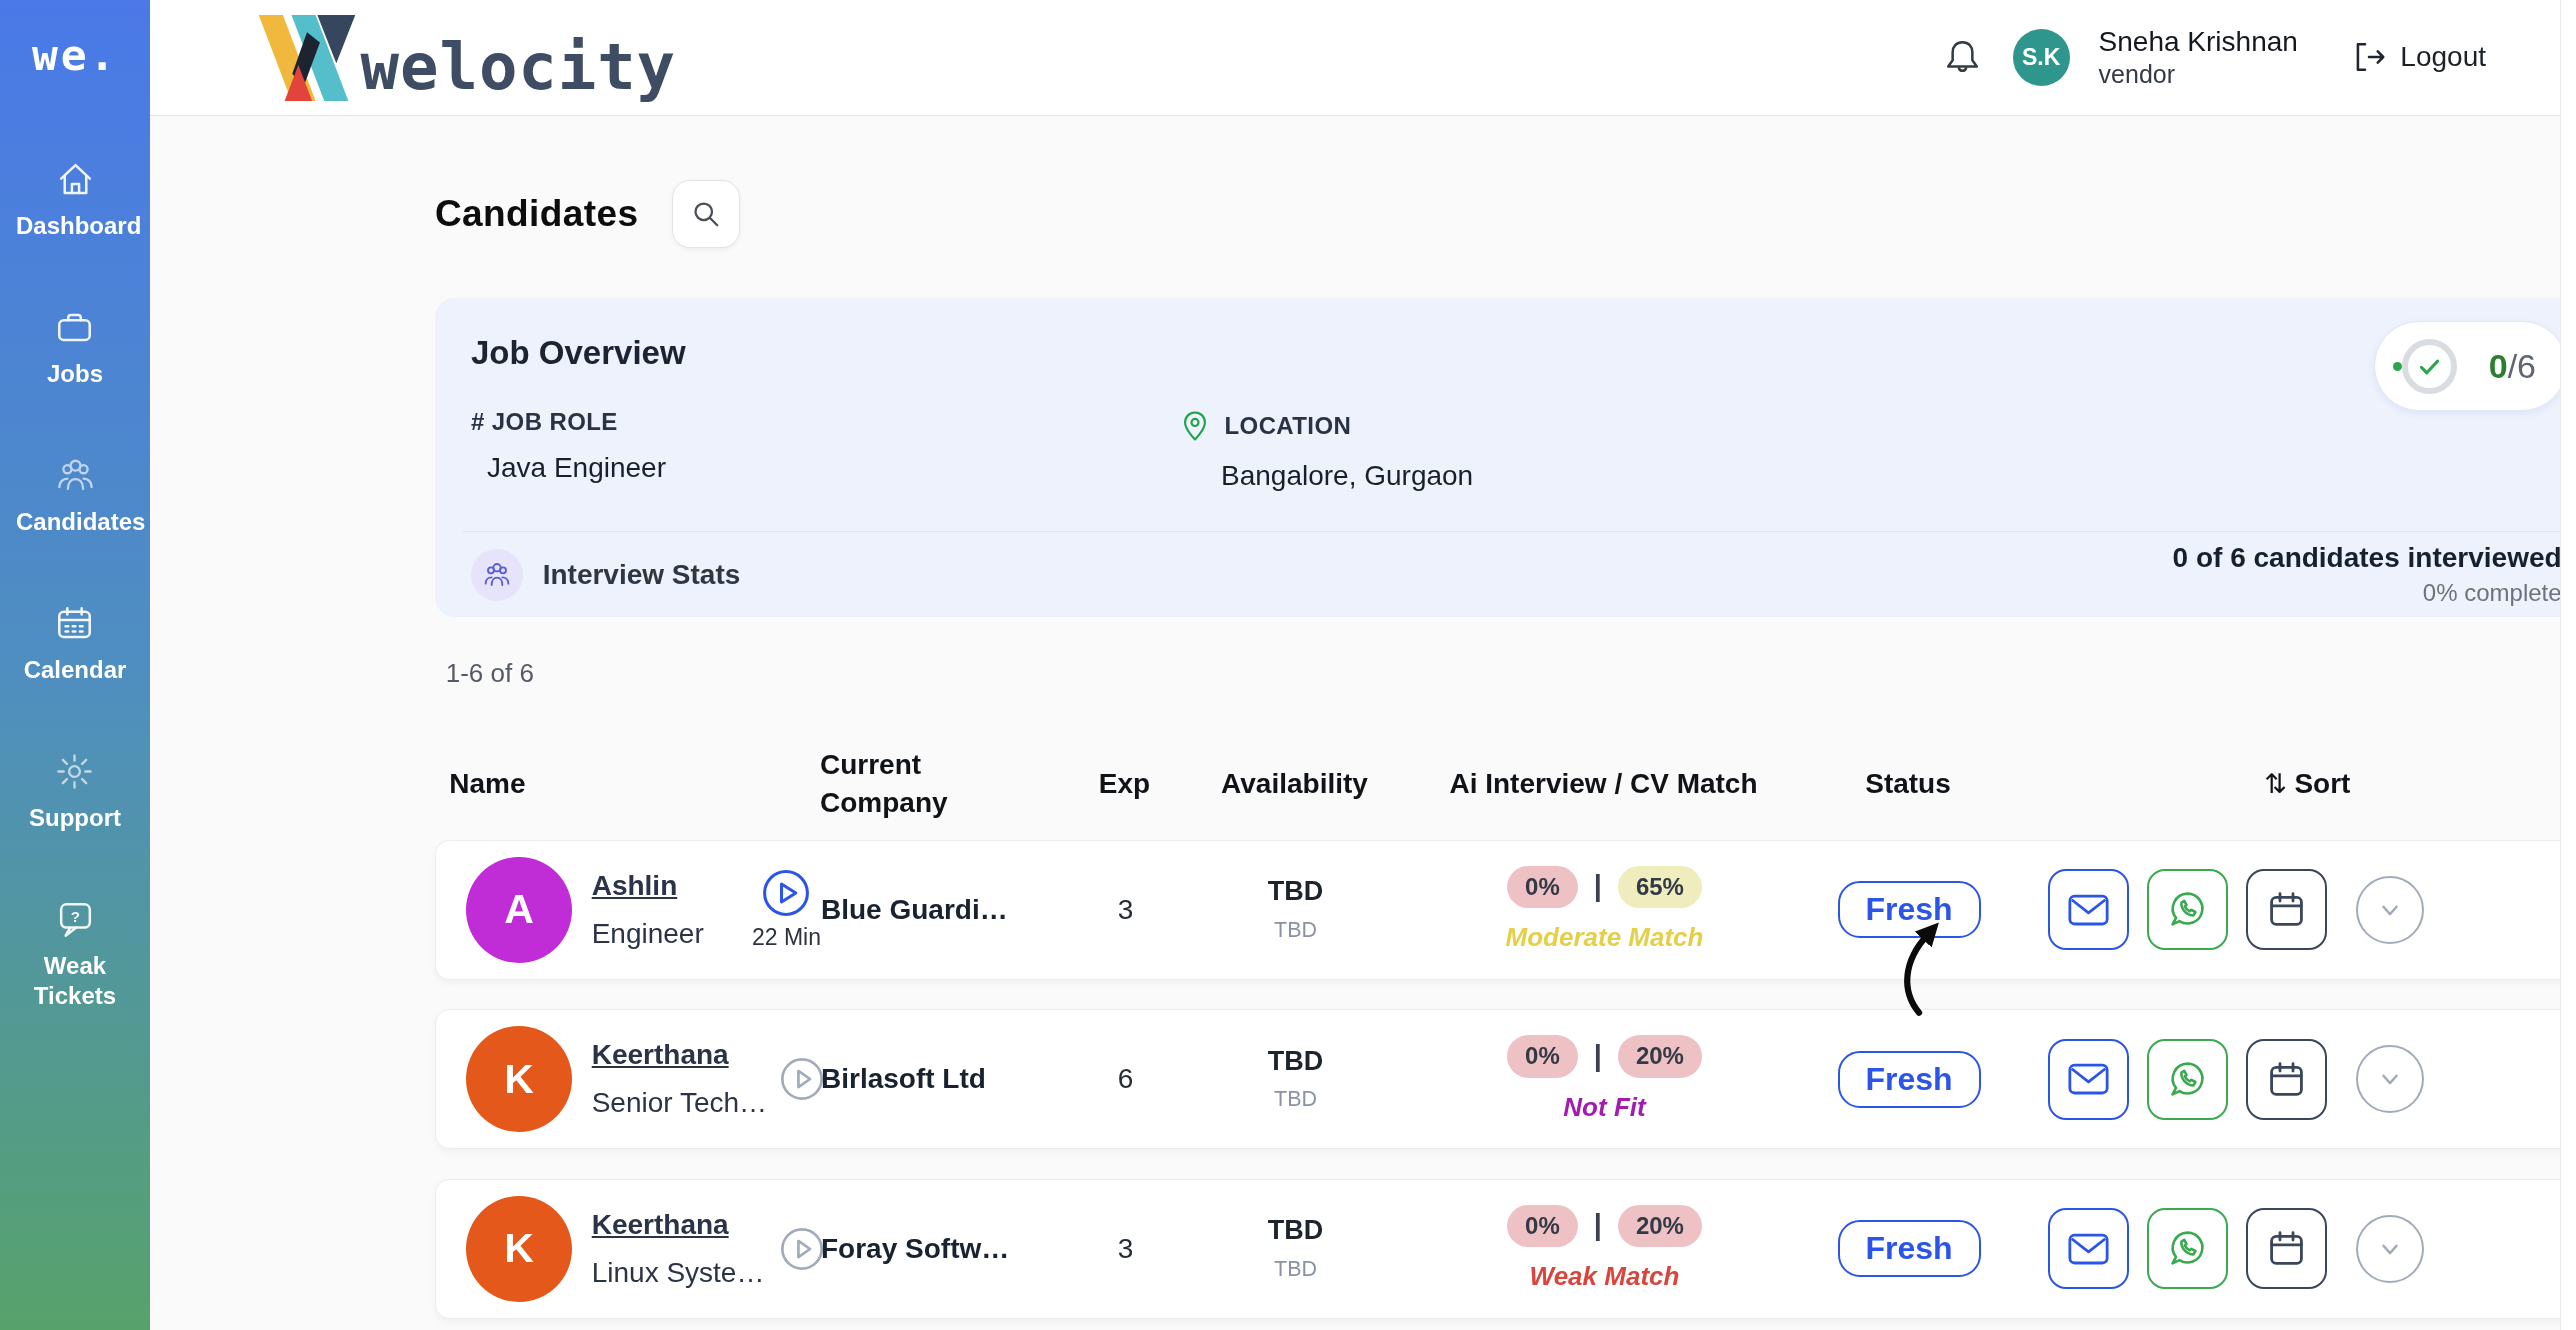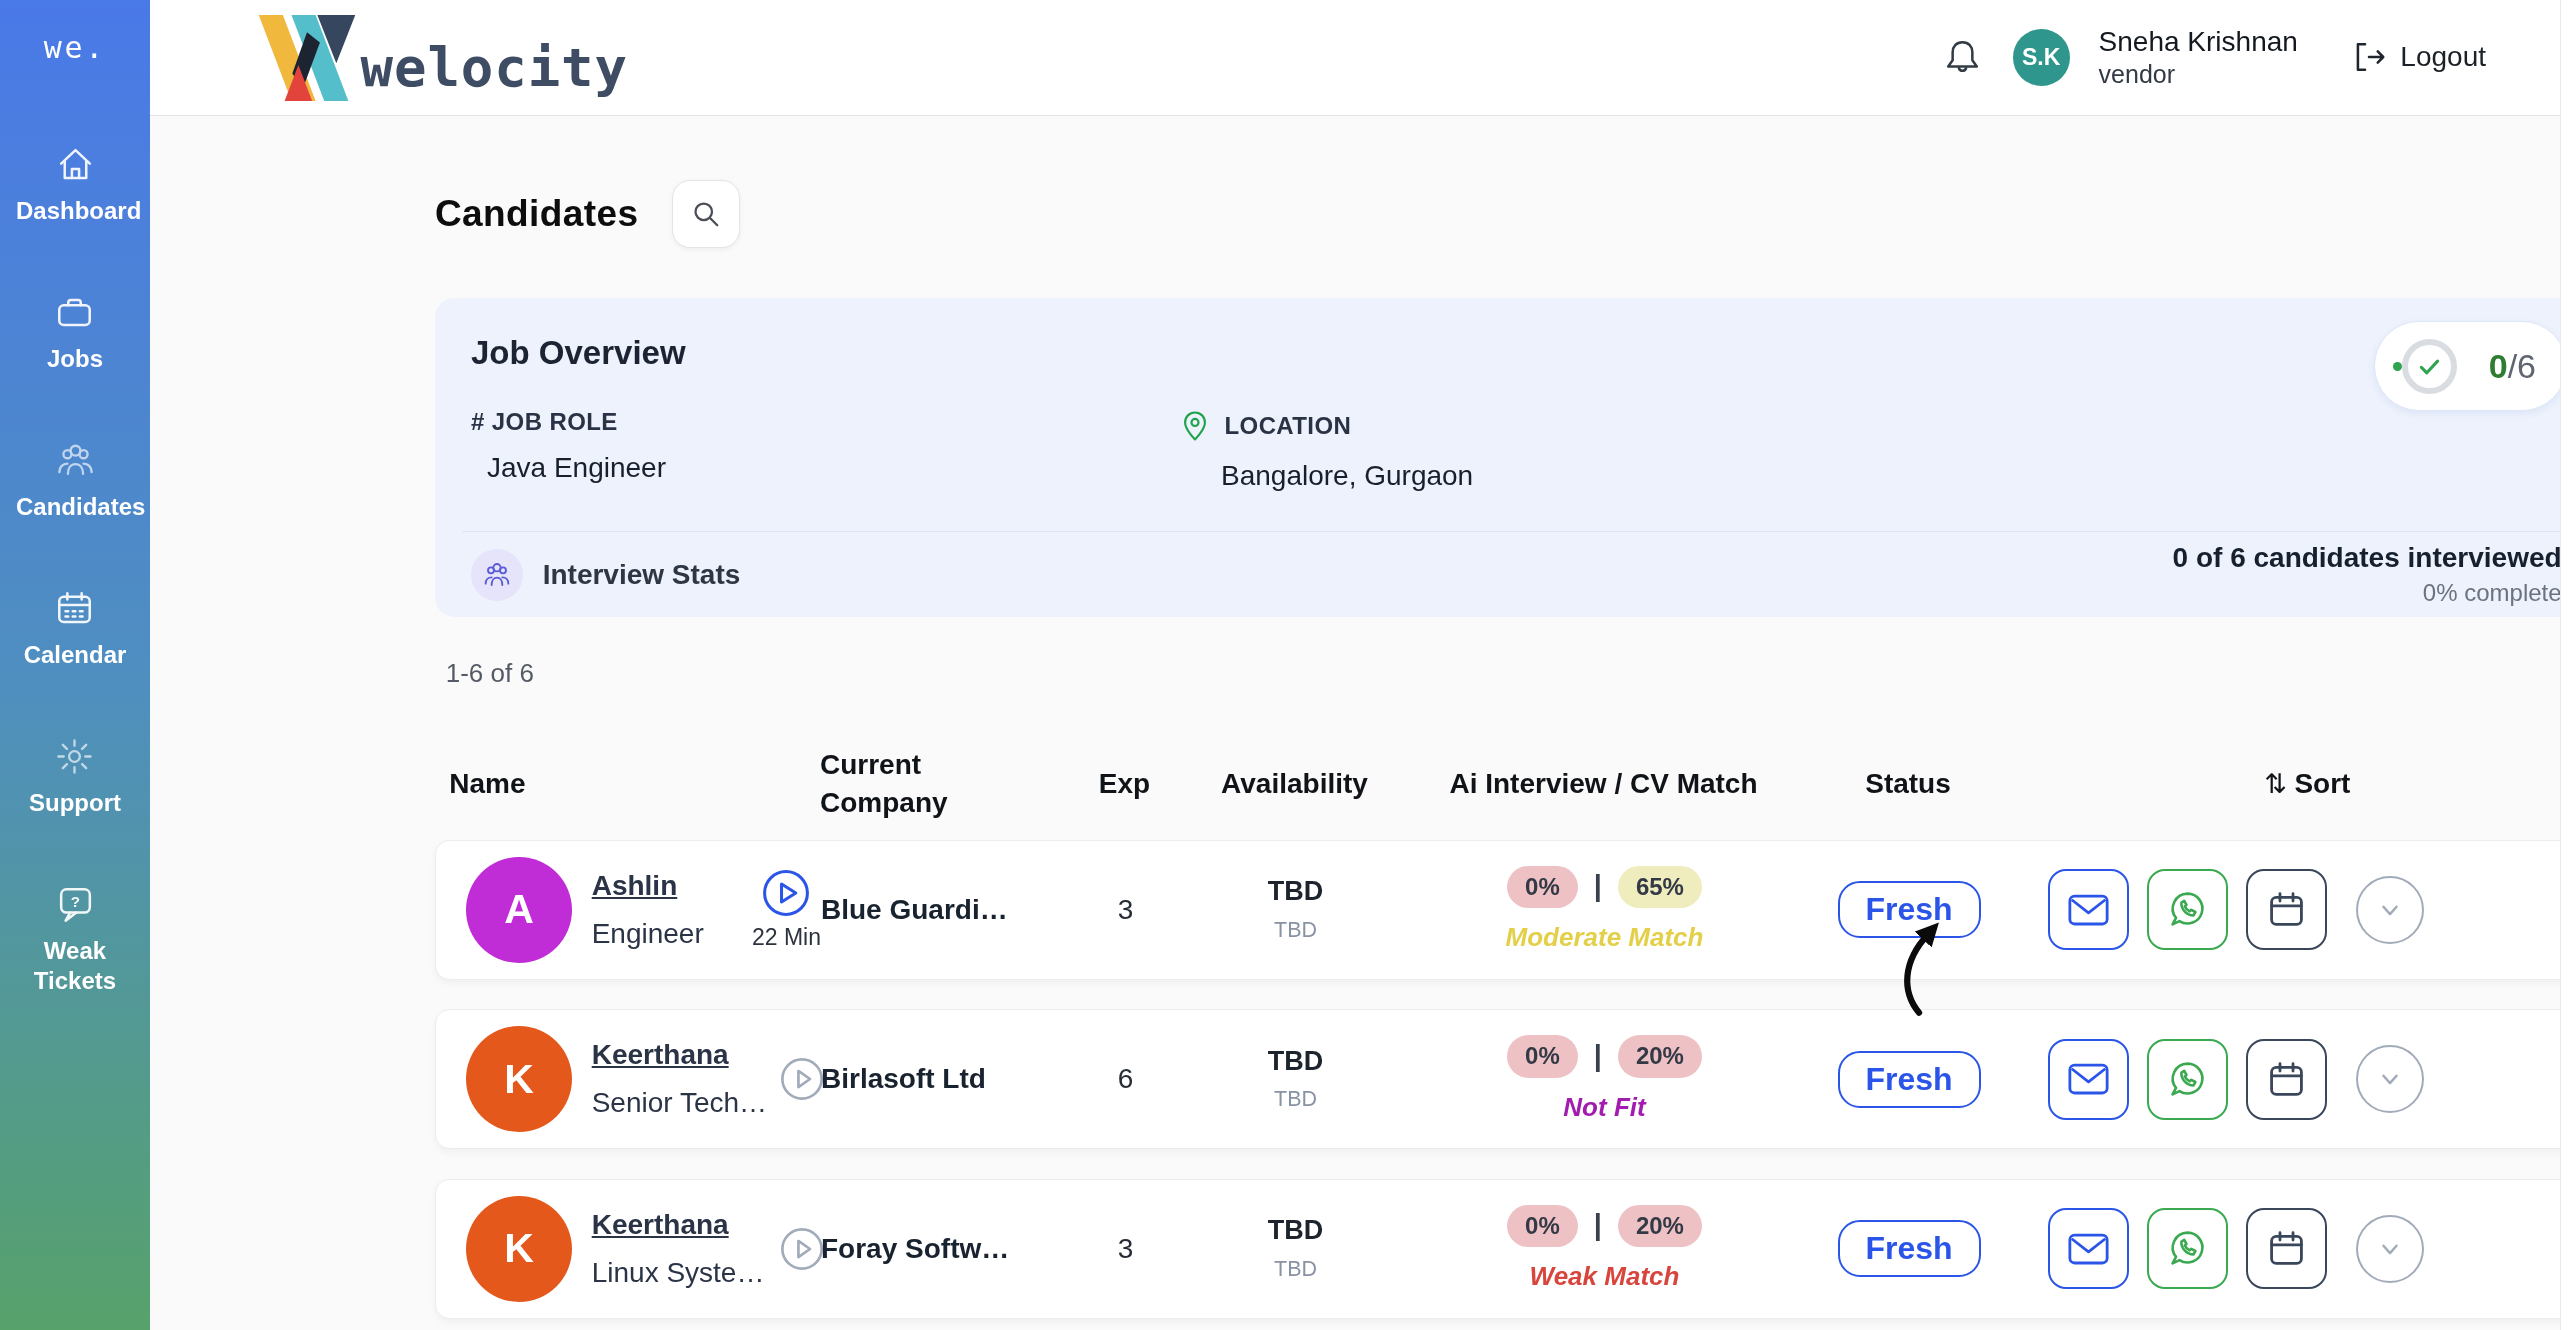--- a/index.html
+++ b/index.html
@@ -3,33 +3,33 @@
 <meta charset="utf-8">
 <style>
   * { margin:0; padding:0; box-sizing:border-box; }
   html,body { width:2576px; height:1330px; }
   body { font-family:"Liberation Sans","DejaVu Sans",sans-serif; background:#fafafa; overflow:hidden; color:#1d2637; }
   .screen { position:relative; width:2576px; height:1330px; overflow:hidden; }
 
   
   .sidebar { position:absolute; left:0; top:0; width:150px; height:100%; z-index:6;
     background:linear-gradient(180deg, var(--sidebar_top,#4a79e8) 0%, var(--sidebar_mid,#4f8fbf) 52%, var(--sidebar_bottom,#57a26b) 100%); }
-  .side-logo { margin-top:30px; text-align:center; color:#fff; font-family:"DejaVu Sans Mono",monospace; font-size:30px; font-weight:400; letter-spacing:2.7px; }
+  .side-logo { margin-top:30px; text-align:center; color:#fff; font-family:"DejaVu Sans Mono",monospace; font-size:43px; font-weight:700; letter-spacing:2.7px; }
   .nav { margin-top:77px; display:flex; flex-direction:column; align-items:center; gap:64px; }
   .nav-item { display:flex; flex-direction:column; align-items:center; gap:9px; cursor:pointer; }
   .nav-icon { width:45px; height:45px; display:flex; align-items:center; justify-content:center; opacity:.92; }
   .nav-icon svg { width:43px; height:43px; }
   .nav-icon.dim { opacity:.65; }
   .nav-label { color:#fff; font-size:24px; font-weight:600; text-align:center; line-height:1.25; max-width:118px; }
 
   
   .header { position:absolute; left:150px; right:0; top:0; height:116px; background:#fff; border-bottom:1.8px solid #e4e4e4; display:flex; align-items:center; z-index:5; }
   .brand { display:flex; align-items:center; gap:3.6px; margin-left:107px; }
   .brand-mark { width:100px; height:88px; }
-  .brand-name { font-family:"DejaVu Sans Mono",monospace; font-size:54px; font-weight:700; color:#3e4d63; letter-spacing:0.9px; margin-top:19.7px; }
+  .brand-name { font-family:"DejaVu Sans Mono",monospace; font-size:64px; font-weight:700; color:#3e4d63; letter-spacing:0.9px; margin-top:19.7px; }
   .user-cluster { margin-left:auto; margin-right:90px; display:flex; align-items:center; gap:29px; }
   .bell { width:43px; height:43px; cursor:pointer; }
   .avatar-hd { width:57px; height:57px; border-radius:50%; background:var(--teal,#2e968c); color:#fff; display:flex; align-items:center; justify-content:center; font-size:23px; font-weight:700; }
   .user-meta { display:flex; flex-direction:column; gap:1.8px; }
   .user-name { font-size:28px; font-weight:400; color:#14181f; }
   .user-role { font-size:25px; color:#333a44; }
   .logout { display:flex; align-items:center; gap:12.5px; margin-left:23px; cursor:pointer; }
   .logout-label { font-size:28px; color:#1c2127; }
 
   .scroll-strip { position:absolute; right:0; top:0; width:16px; height:100%; background:#fff; border-left:1.8px solid #eaeaea; z-index:7; }

